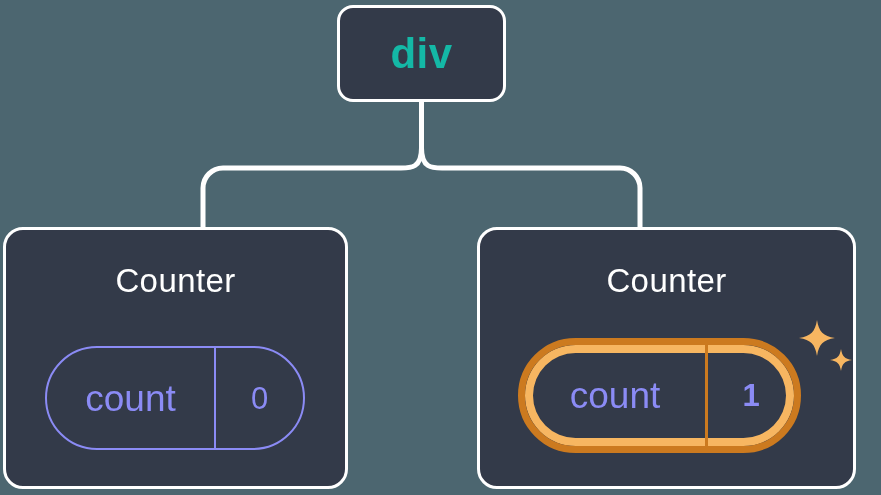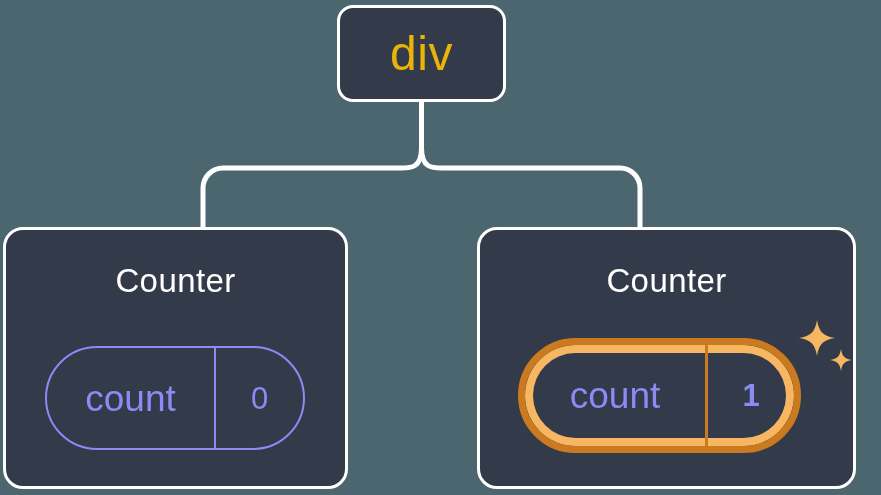--- a/index.html
+++ b/index.html
@@ -43,23 +43,23 @@
     left: 337px;
     top: 5px;
     width: 169px;
     height: 97px;
     border-radius: 16px;
     display: flex;
     align-items: center;
     justify-content: center;
   }
   .root-label {
-    color: #eab308;
-    font-size: 48px;
-    font-weight: 400;
+    color: #14b8a6;
+    font-size: 42px;
+    font-weight: 700;
     letter-spacing: 0.5px;
     line-height: 1;
   }
 
   .child-node {
     top: 227px;
     height: 262px;
     border-radius: 20px;
   }
   #child-left  { left: 3px;   width: 345px; }

